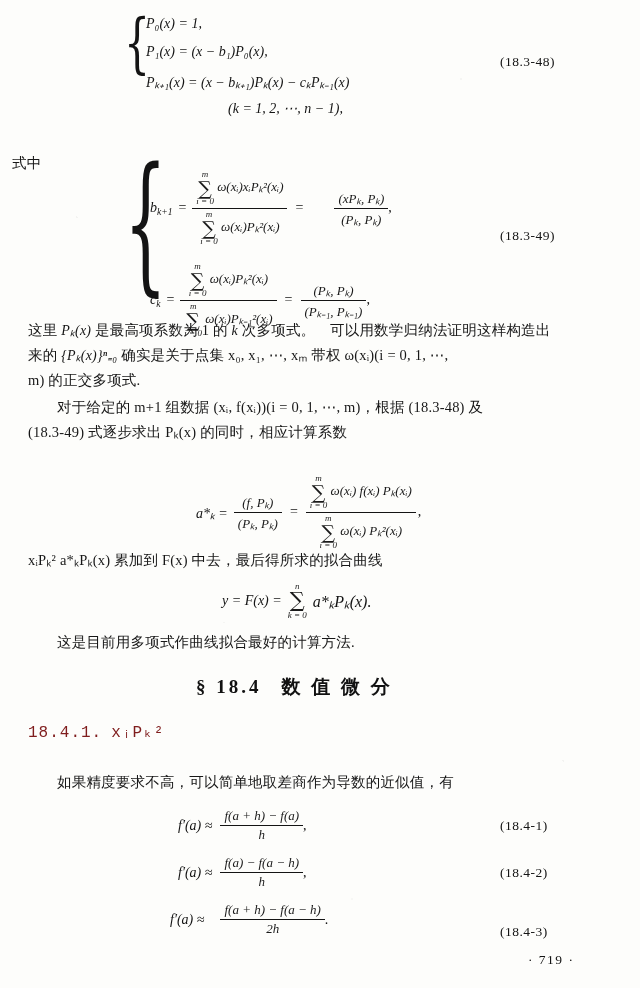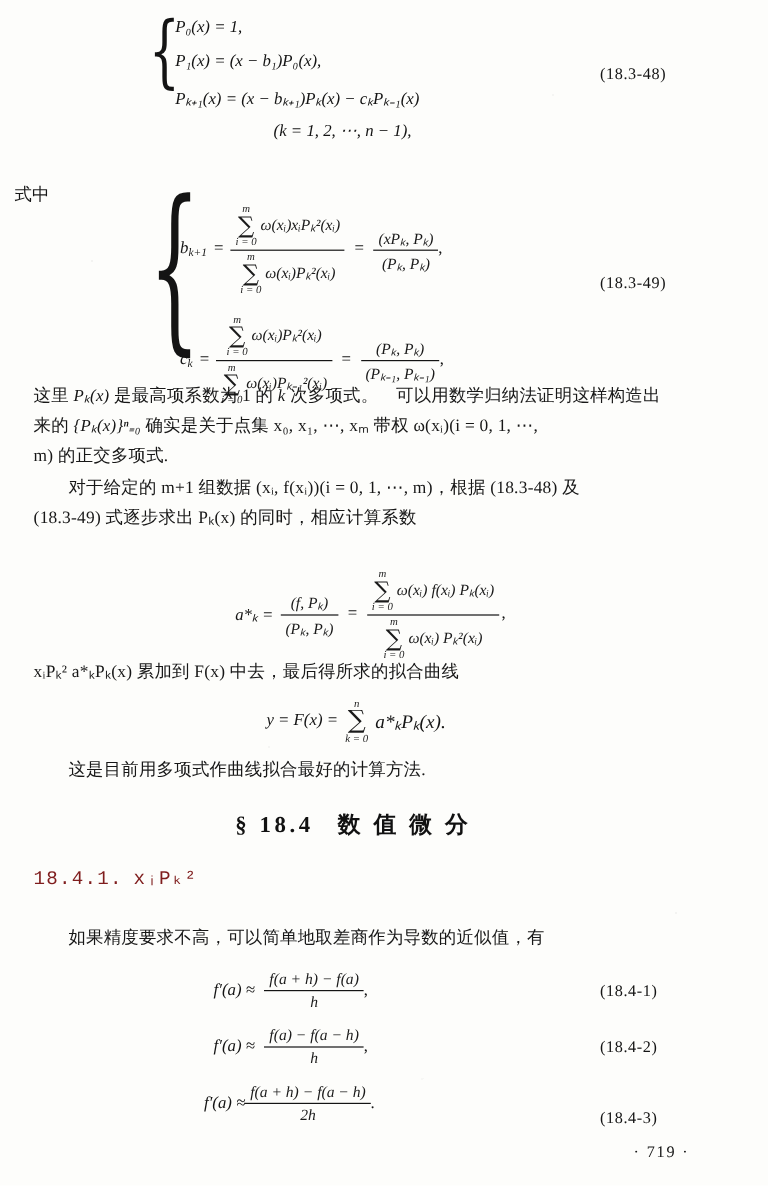--- a/index.html
+++ b/index.html
@@ -193,21 +193,21 @@
           <span class="lim">m</span>
           <span class="sig">∑</span>
           <span class="lim">i = 0</span>
         </span>
         <span>ω(xᵢ)Pₖ²(xᵢ)</span>
       </span>
     </span>
 
     <span class="math upr" style="margin:0 8px;">=</span>
 
-    <span class="frac" style="font-size:13px;">
+    <span class="frac" style="font-size:13px;margin-left:23px;">
       <span class="num">(xPₖ, Pₖ)</span>
       <span class="bar"></span>
       <span class="den">(Pₖ, Pₖ)</span>
     </span>
     <span class="math upr">,</span>
   </div>
 
   <div class="abs" style="left:150px; top:262px; display:flex; align-items:center;">
     <span class="math" style="font-size:14px;font-style:italic;">
       <span>c</span><sub>k</sub>
@@ -361,21 +361,21 @@
       <span class="den">h</span>
     </span>
     <span class="math upr">,</span>
   </div>
   <div class="abs eqnum" style="left:500px; top:865px;">
     <span>(18.4-2)</span>
   </div>
 
   <div class="abs" style="left:170px; top:902px; display:flex; align-items:center;">
     <span class="math" style="font-size:14px;">f′(a) ≈</span>
-    <span class="frac" style="font-size:13px; margin-left:0;">
+    <span class="frac" style="font-size:13px; margin-left:16px;">
       <span class="num">f(a + h) − f(a − h)</span>
       <span class="bar"></span>
       <span class="den">2h</span>
     </span>
     <span class="math upr">.</span>
   </div>
   <div class="abs eqnum" style="left:500px; top:912px;margin-top:12px;">
     <span>(18.4-3)</span>
   </div>
 

